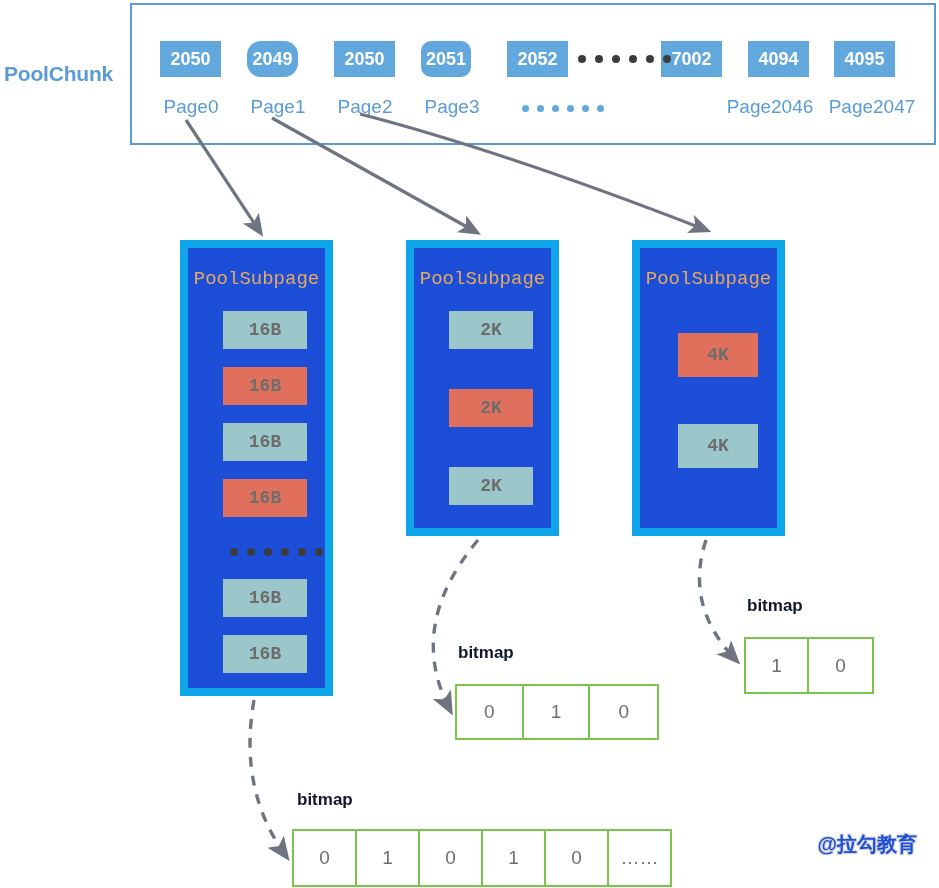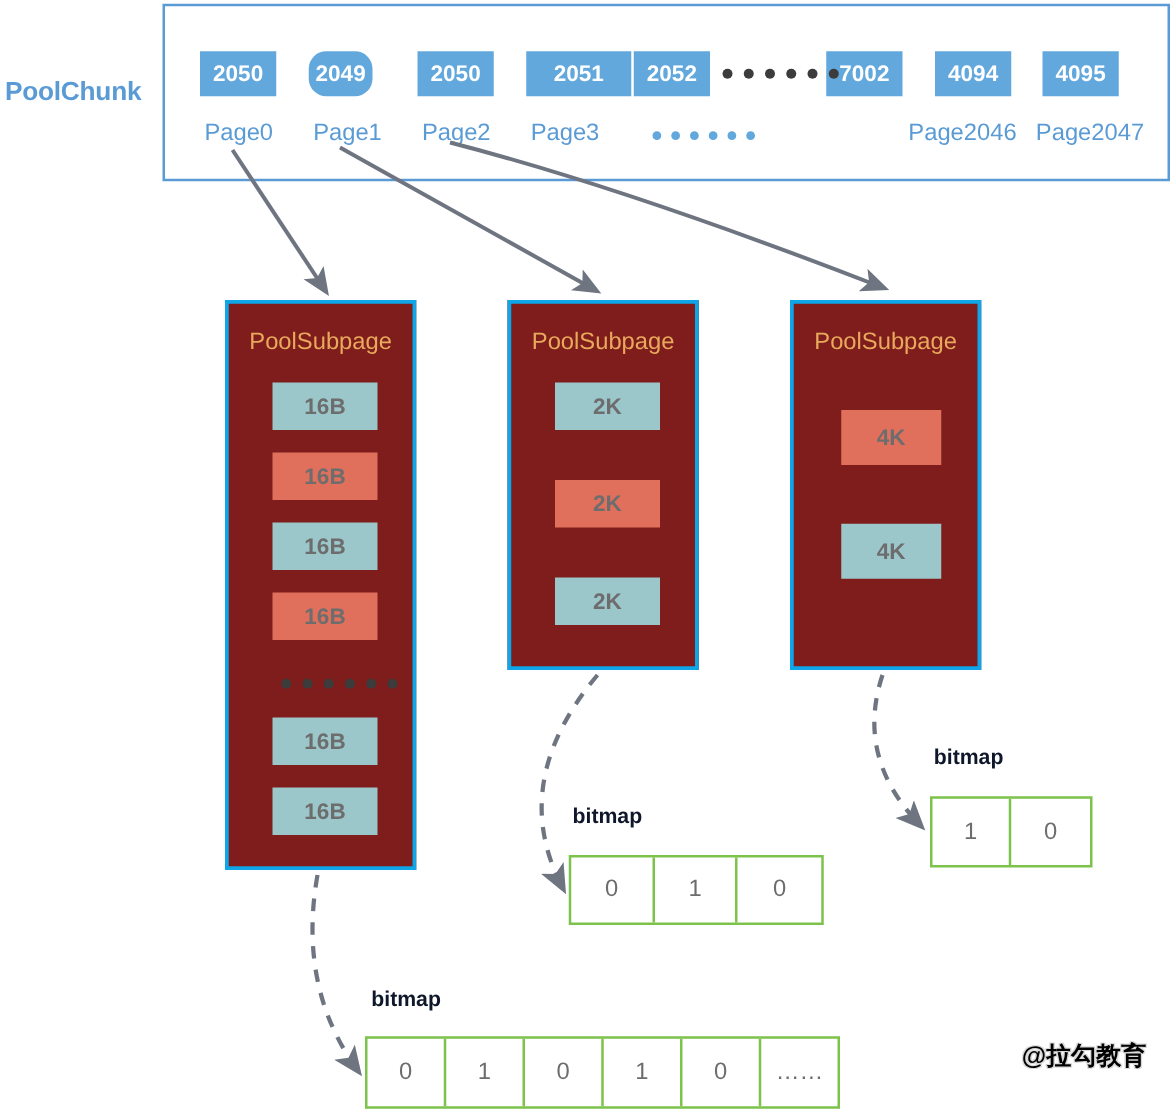--- a/index.html
+++ b/index.html
@@ -89,23 +89,24 @@
     display: block;
     width: 8px;
     height: 8px;
     border-radius: 50%;
     background: #3c3c3c;
   }
 
   
   .subpage {
     position: absolute;
-    border: 3px solid #0ea5e9;
-    background: #7f1d1d;
+    border: 8px solid #0ea5e9;
+    background: #1d4ed8;
     box-sizing: border-box;
+    font-family: Liberation Mono, monospace;
   }
   .subpage-title {
     position: absolute;
     left: 0;
     right: 0;
     top: 20px;
     text-align: center;
     color: #E8A95C;
     font-size: 19px;
   }
@@ -159,41 +160,41 @@
     border-right: 2px solid #7DC24B;
     box-sizing: border-box;
   }
   .bitmap-cell:last-child { border-right: none; }
 
   
   #watermark {
     position: absolute;
     right: 22px;
     bottom: 30px;
-    color: #000000;
+    color: #1d4ed8;
     font-size: 20px;
     font-weight: bold;
     text-shadow:
       -1px -1px 0 #d9d9d9, 1px -1px 0 #d9d9d9,
       -1px  1px 0 #d9d9d9, 1px  1px 0 #d9d9d9;
   }
 </style>
 </head>
 <body>
 
 <div id="canvas">
 
   <div id="chunk-label">PoolChunk</div>
 
   <div id="chunk-box"></div>
 
   <div class="chunk-cell" style="left:160px; top:41px; width:61px;">2050</div>
   <div class="chunk-cell" style="left:247px; top:41px; width:51px;border-radius:14px;">2049</div>
   <div class="chunk-cell" style="left:334px; top:41px; width:61px;">2050</div>
-  <div class="chunk-cell" style="left:421px; top:41px; width:84px;">2051</div>
+  <div class="chunk-cell" style="left:421px; top:41px; width:50px;border-radius:10px;">2051</div>
   <div class="chunk-cell" style="left:507px; top:41px; width:61px;">2052</div>
   <div class="chunk-cell" style="left:661px; top:41px; width:61px;">7002</div>
   <div class="chunk-cell" style="left:748px; top:41px; width:61px;">4094</div>
   <div class="chunk-cell" style="left:834px; top:41px; width:61px;">4095</div>
 
   <div class="dots-dark" style="left:578px; top:55px;">
     <i></i>
       <i></i>
       <i></i>
       <i></i>

